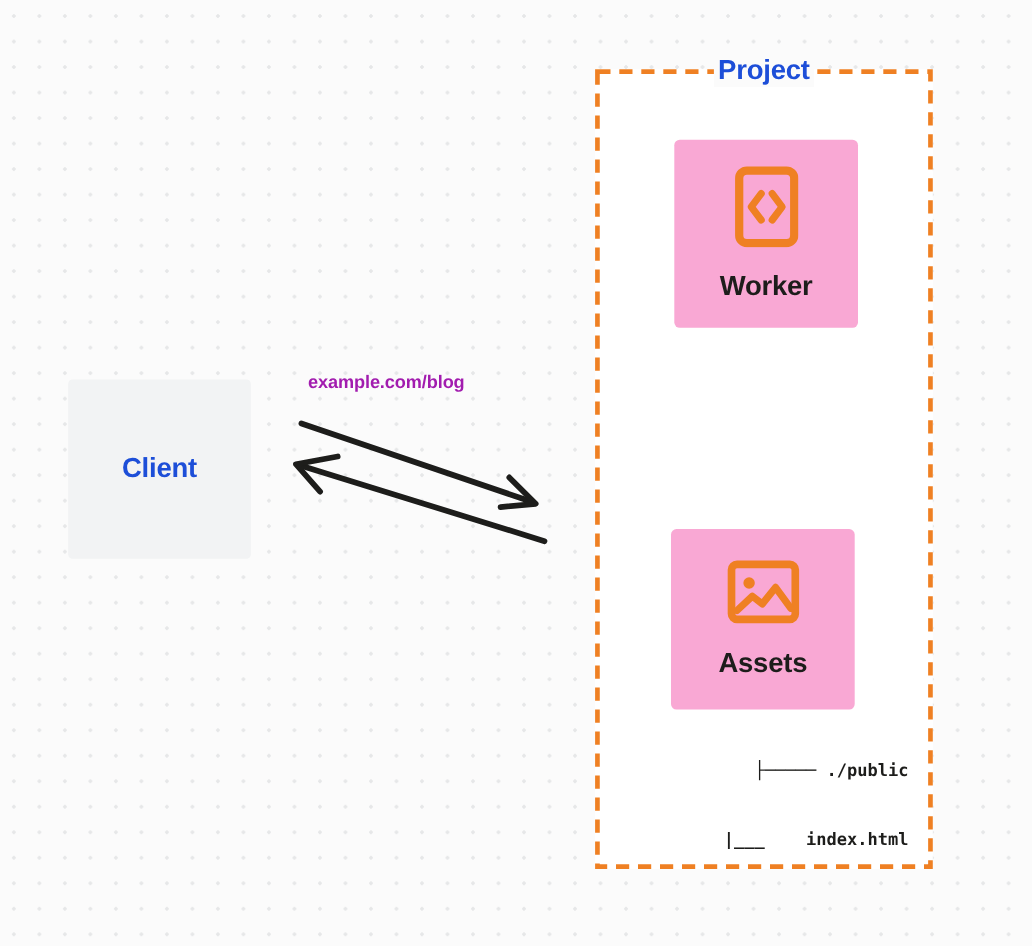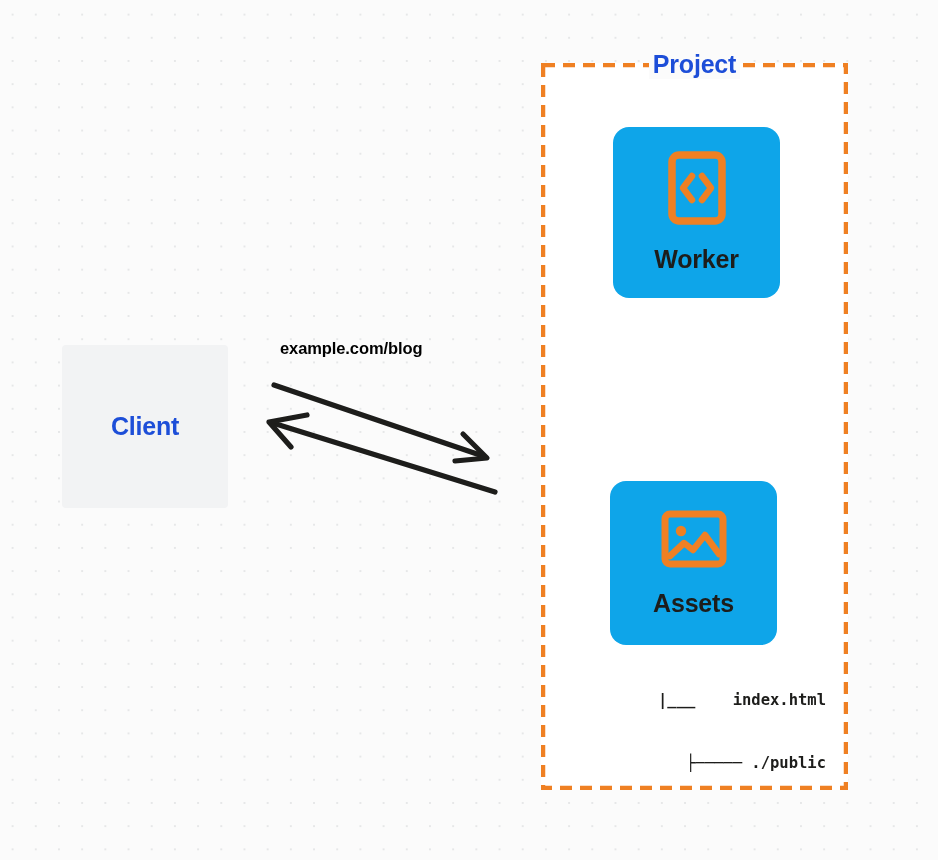--- a/index.html
+++ b/index.html
@@ -73,22 +73,22 @@
     padding: 0 4px;
     font-size: 25px;
     font-weight: bold;
     color: #1d4ed8;
     letter-spacing: -0.2px;
   }
 
   
   .service-card {
     position: absolute;
-    background: #0ea5e9;
-    border-radius: 16px;
+    background: #f9a8d4;
+    border-radius: 5px;
     display: flex;
     flex-direction: column;
     align-items: center;
     justify-content: center;
   }
   .service-card.worker {
     left: 72px;   
     top: 64px;    
     width: 167px;
     height: 171px;
@@ -136,21 +136,21 @@
     width: 938px;
     height: 860px;
     pointer-events: none;
   }
   .request-label {
     position: absolute;
     left: 280px;
     top: 339px;
     font-size: 16.5px;
     font-weight: bold;
-    color: #000000;
+    color: #a21caf;
     letter-spacing: -0.1px;
   }
 </style>
 </head>
 <body>
 
 <div id="canvas">
 
   <div class="client-node">
     <span class="client-label">Client</span>
@@ -182,22 +182,22 @@
         <svg width="66" height="60" viewBox="0 0 66 60" aria-hidden="true">
           <rect x="4" y="5" width="58" height="50" rx="5" ry="5" fill="none" stroke="#ef8023" stroke-width="7"></rect>
           <circle cx="20" cy="22" r="5.2" fill="#ef8023"></circle>
           <path d="M9 47 L23 34 L32 41 L44 26 L58 45" fill="none" stroke="#ef8023" stroke-width="6.5" stroke-linecap="round" stroke-linejoin="round"></path>
         </svg>
       </span>
       <span class="service-label">Assets</span>
     </div>
 
     <div class="file-tree">
+      <div>├───── ./public</div>
       <div>|___    index.html</div>
-      <div>├───── ./public</div>
       
     </div>
 
   </div>
 
   <svg class="flow-layer" width="938" height="860" viewBox="0 0 938 860" aria-hidden="true">
 
     <g>
       <line x1="274" y1="385" x2="480" y2="455" stroke="#1d1d1b" stroke-width="5.2" stroke-linecap="round"></line>
       <path d="M463 434 L487 458 L455 461" fill="none" stroke="#1d1d1b" stroke-width="5.2" stroke-linecap="round" stroke-linejoin="round"></path>

